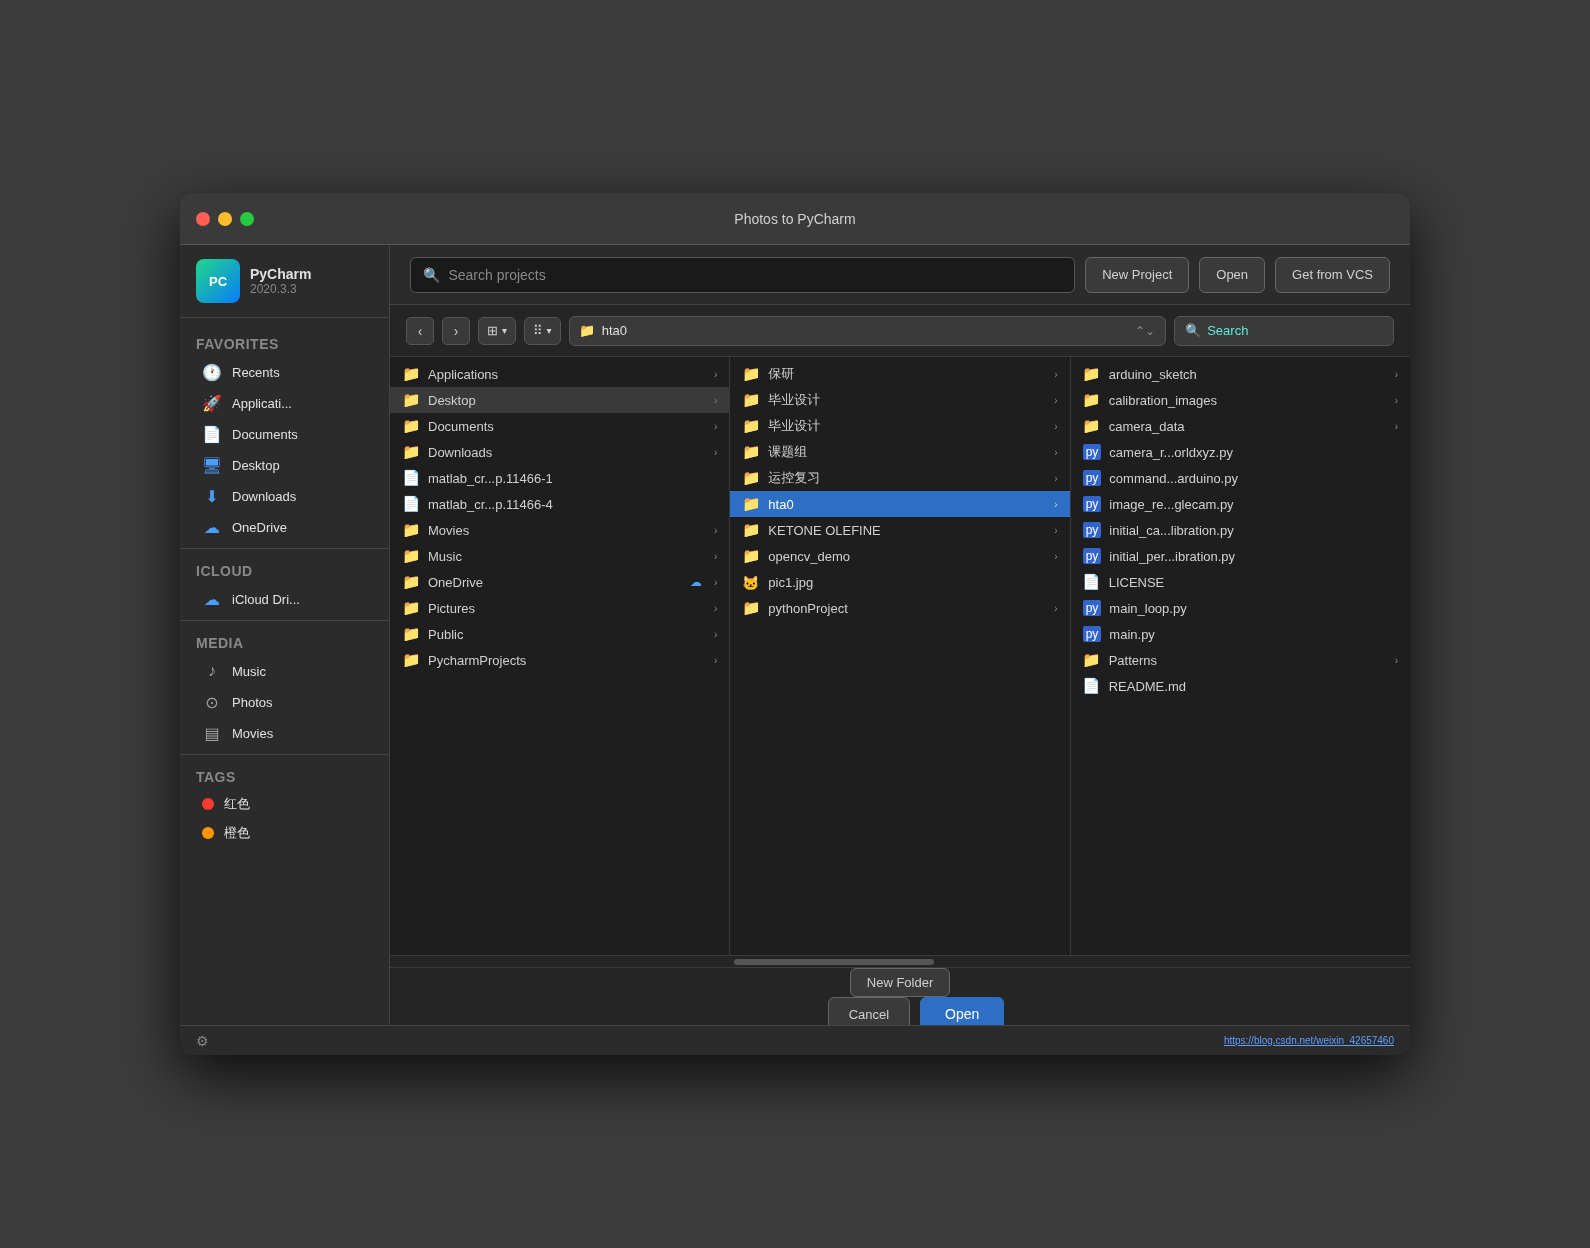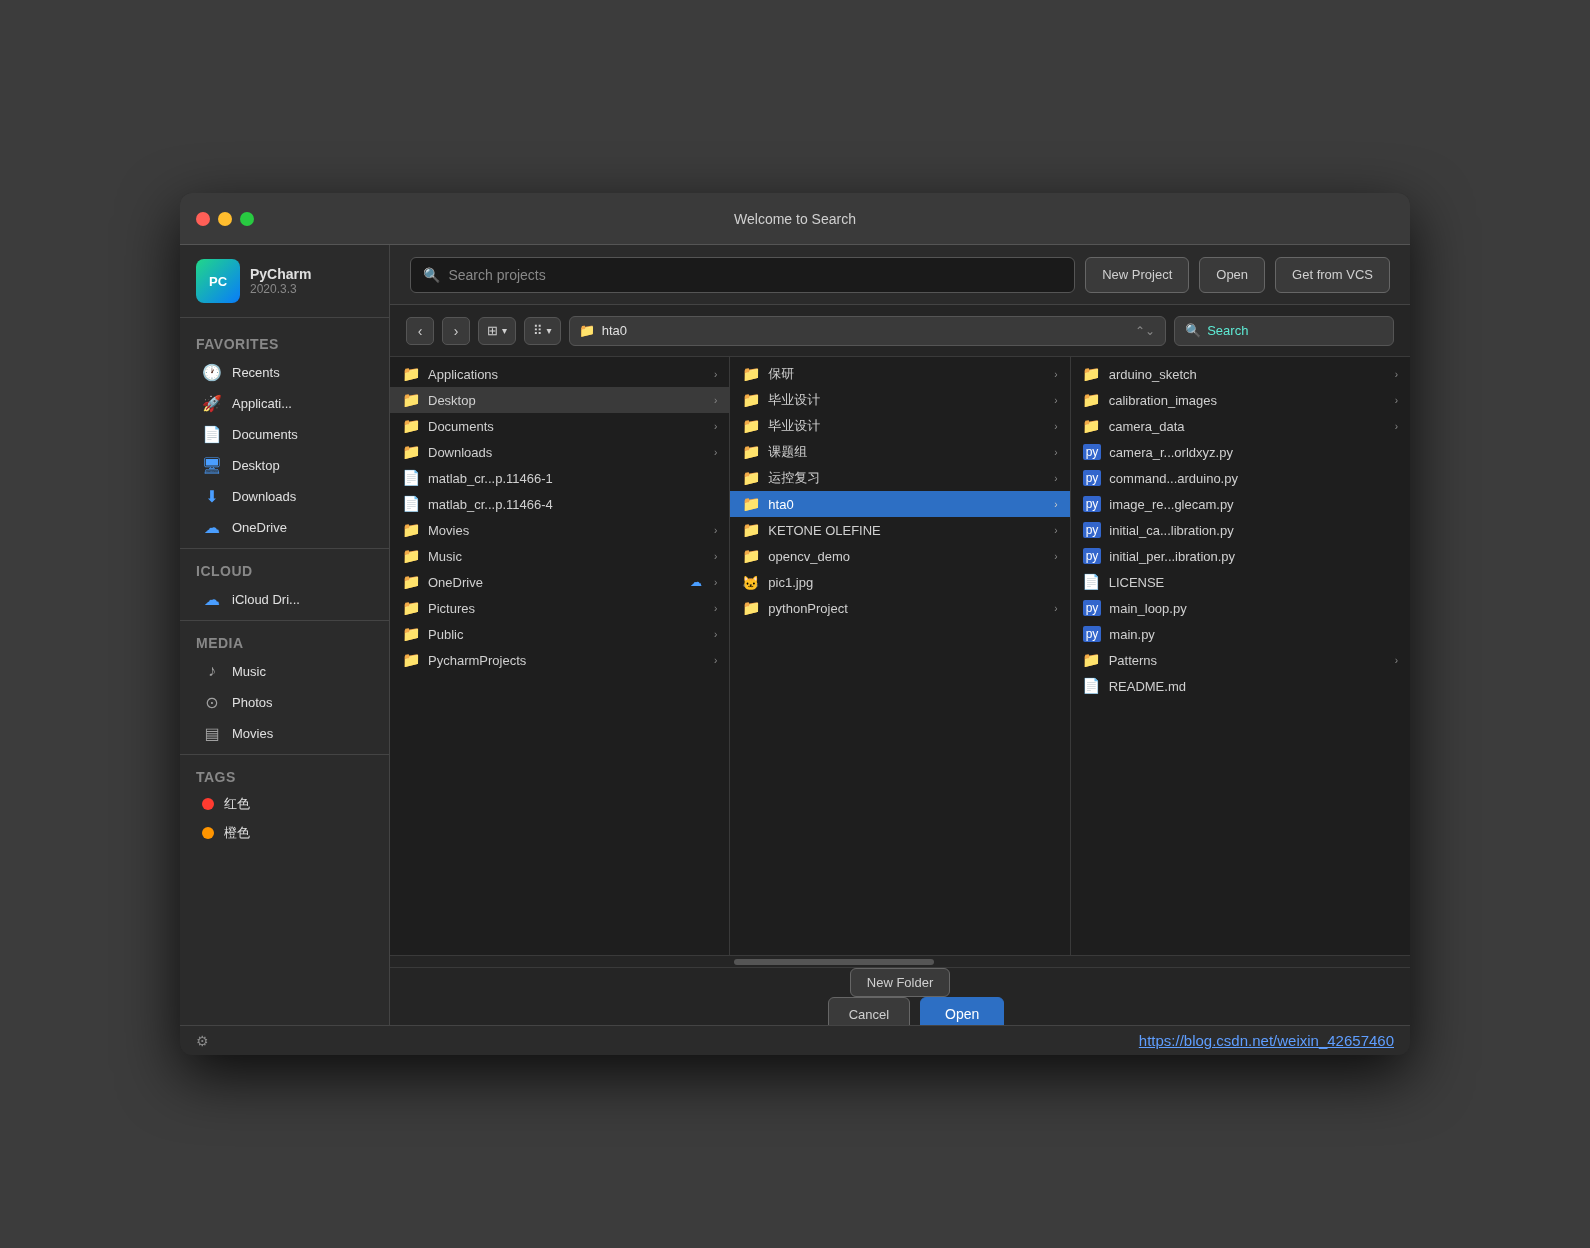--- a/index.html
+++ b/index.html
@@ -305,21 +305,21 @@
       justify-content: space-between;
       padding: 0 16px;
     }
     .status-gear {
       color: #888;
       font-size: 14px;
       cursor: pointer;
     }
     .status-url {
       color: #5f9eff;
-      font-size: 15px;
+      font-size: 10px;
       text-decoration: underline;
       cursor: pointer;
     }
     
     .pycharm-sidebar {
       width: 210px;
       background: #2b2b2b;
       border-right: 1px solid #444;
       display: flex;
       flex-direction: column;
@@ -364,21 +364,21 @@
 <body>
 
 <div class="window">
 
   <div class="title-bar">
     <div class="window-controls">
       <button class="wc-btn wc-close"></button>
       <button class="wc-btn wc-min"></button>
       <button class="wc-btn wc-max"></button>
     </div>
-    <span class="title-text">Welcome to Search</span>
+    <span class="title-text">Photos to PyCharm</span>
   </div>
 
   <div class="main-layout">
 
     <div class="pycharm-sidebar">
       <div class="pycharm-logo-area">
         <div class="pycharm-logo">
           <span>PC</span>
         </div>
         <div>

